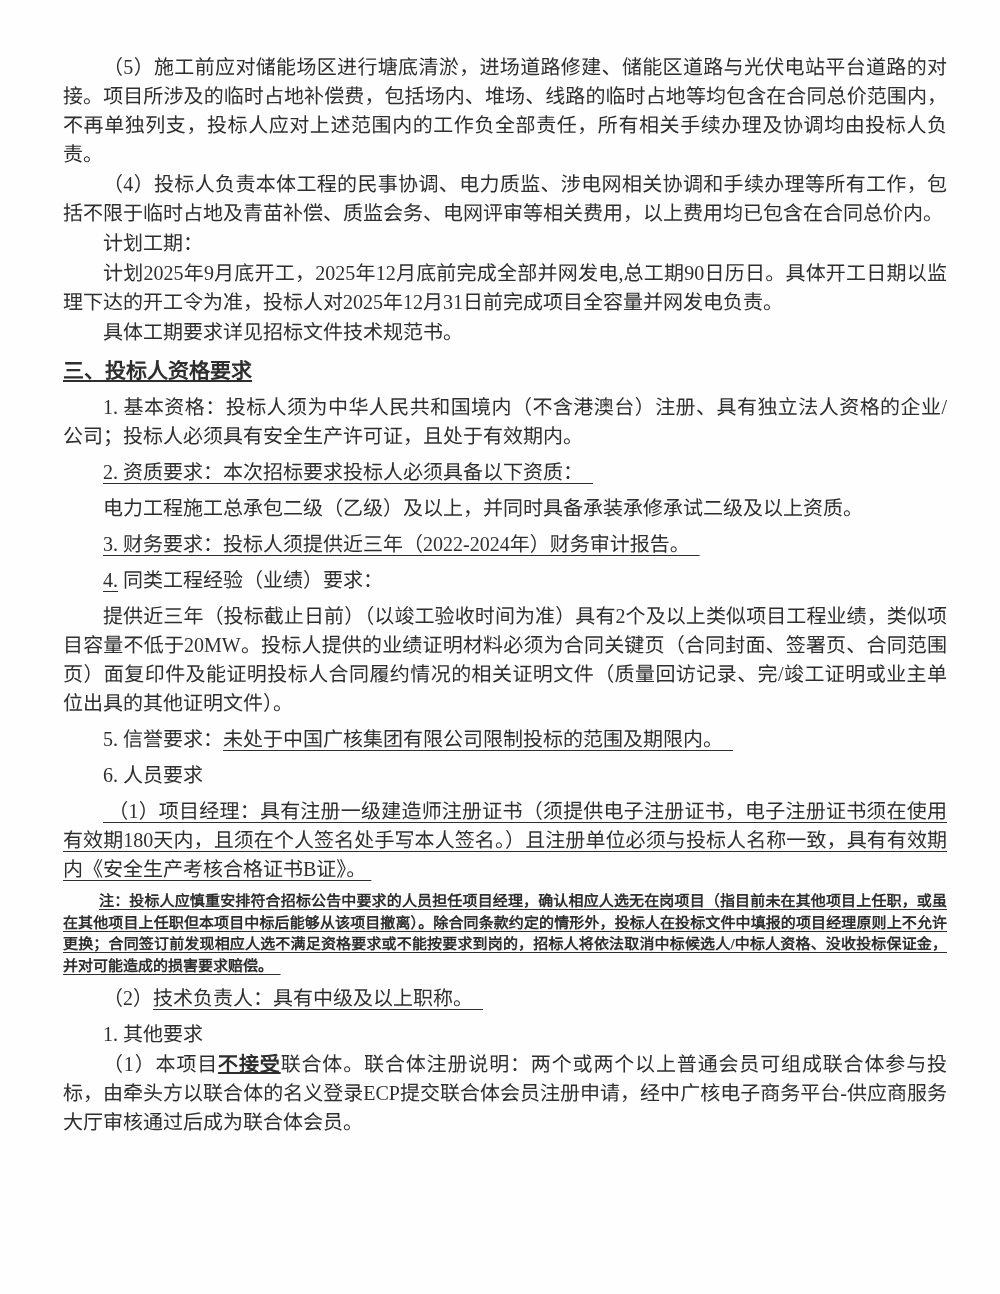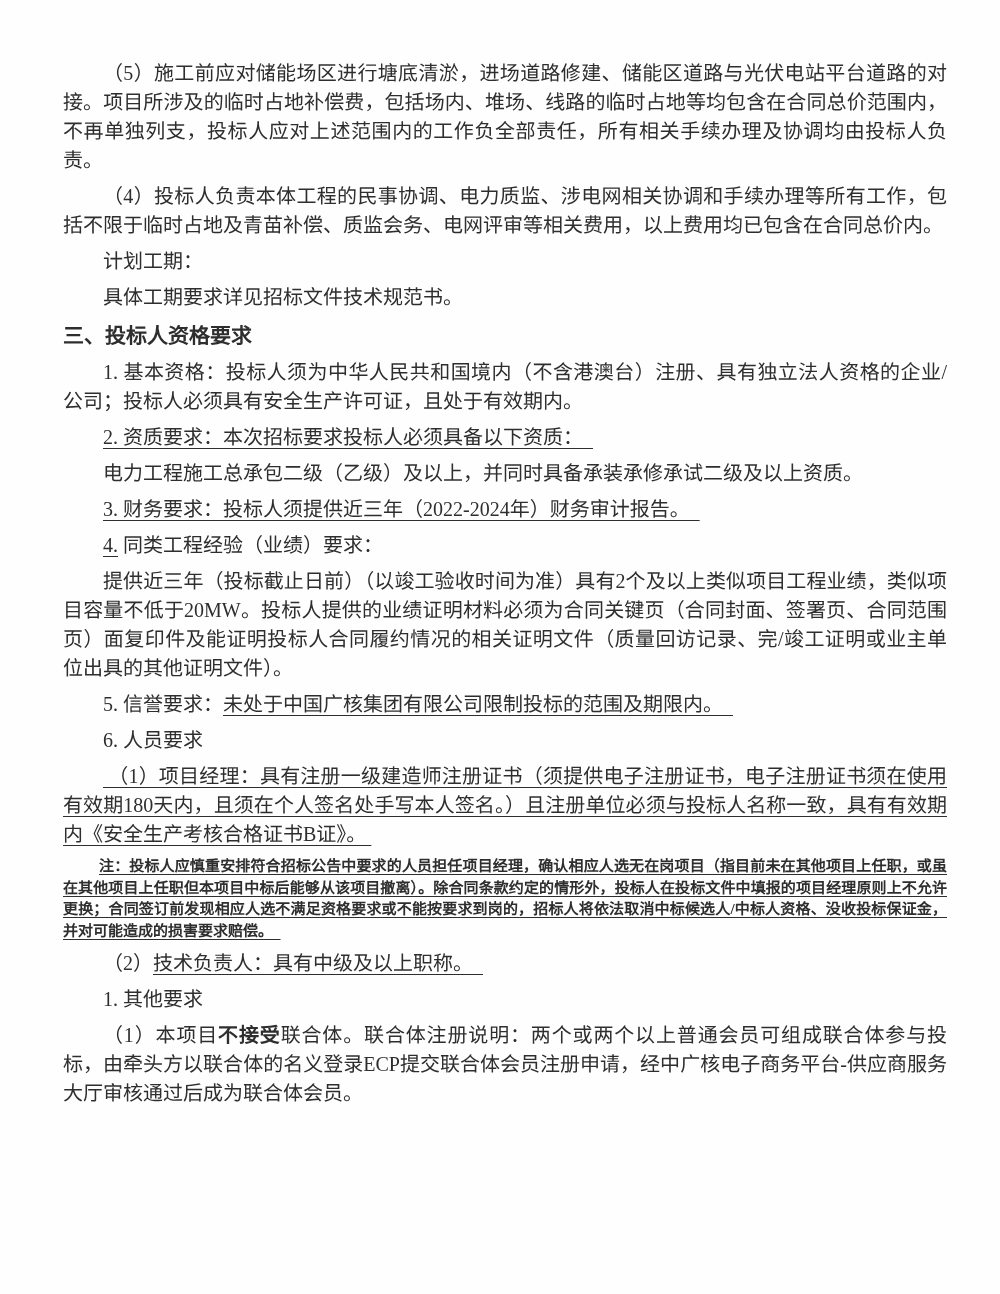--- a/index.html
+++ b/index.html
@@ -18,21 +18,21 @@
     box-sizing: border-box;
     width: 1000px;
     height: 1294px;
     padding: 52px 53px 0 63px;
     background: #fefefe;
   }
   .doc {
     width: 884px;
   }
   .doc p {
-    margin: 7px 0;
+    margin: 1px 0;
     font-size: 20px;
     line-height: 29px;
     text-align: justify;
     text-indent: 40px;
     word-break: break-all;
   }
   .doc p.heading {
     font-weight: bold;
     font-size: 21px;
     text-indent: 0;
@@ -44,36 +44,37 @@
   .doc p.tight {
     margin: 7px 0 0 0;
   }
   .doc p.note {
     font-size: 15px;
     line-height: 21.5px;
     text-indent: 36px;
     margin: 6px 0;
     font-weight: bold;
   }
-  .doc span.b { font-weight: bold; }
+  .doc span.b { font-weight: bold; text-decoration: underline; }
   .doc span.u {
     text-decoration: underline;
     text-decoration-thickness: 1px;
     text-underline-offset: 4px;
   }
   .doc p.note span.u { text-underline-offset: 3px; }
 </style>
 </head>
 <body>
 
 <main class="page">
   <article class="doc" id="doc">
       <p class="body"><span>（5）施工前应对储能场区进行塘底清淤，进场道路修建、储能区道路与光伏电站平台道路的对接。项目所涉及的临时占地补偿费，包括场内、堆场、线路的临时占地等均包含在合同总价范围内，不再单独列支，投标人应对上述范围内的工作负全部责任，所有相关手续办理及协调均由投标人负责。</span></p>
       <p class="body"><span>（4）投标人负责本体工程的民事协调、电力质监、涉电网相关协调和手续办理等所有工作，包括不限于临时占地及青苗补偿、质监会务、电网评审等相关费用，以上费用均已包含在合同总价内。</span></p>
       <p class="body"><span>计划工期：</span></p>
+      <p class="body"><span>计划2025年9月底开工，2025年12月底前完成全部并网发电,总工期90日历日。具体开工日期以监理下达的开工令为准，投标人对2025年12月31日前完成项目全容量并网发电负责。</span></p>
       <p class="body"><span>具体工期要求详见招标文件技术规范书。</span></p>
       <p class="heading"><span class="b">三、投标人资格要求</span></p>
       <p class="body spaced"><span>1. 基本资格：投标人须为中华人民共和国境内（不含港澳台）注册、具有独立法人资格的企业/公司；投标人必须具有安全生产许可证，且处于有效期内。</span></p>
       <p class="body spaced"><span class="u">2. 资质要求：本次招标要求投标人必须具备以下资质：&nbsp;&nbsp;</span></p>
       <p class="body spaced"><span>电力工程施工总承包二级（乙级）及以上，并同时具备承装承修承试二级及以上资质。</span></p>
       <p class="body spaced"><span class="u">3. 财务要求：投标人须提供近三年（2022-2024年）财务审计报告。&nbsp;&nbsp;</span></p>
       <p class="body spaced"><span class="u">4.</span><span> 同类工程经验（业绩）要求：</span></p>
       <p class="body spaced"><span>提供近三年（投标截止日前）（以竣工验收时间为准）具有2个及以上类似项目工程业绩，类似项目容量不低于20MW。投标人提供的业绩证明材料必须为合同关键页（合同封面、签署页、合同范围页）面复印件及能证明投标人合同履约情况的相关证明文件（质量回访记录、完/竣工证明或业主单位出具的其他证明文件）。</span></p>
       <p class="body spaced"><span>5. 信誉要求：</span><span class="u">未处于中国广核集团有限公司限制投标的范围及期限内。&nbsp;&nbsp;</span></p>
       <p class="body spaced"><span>6. 人员要求</span></p>

